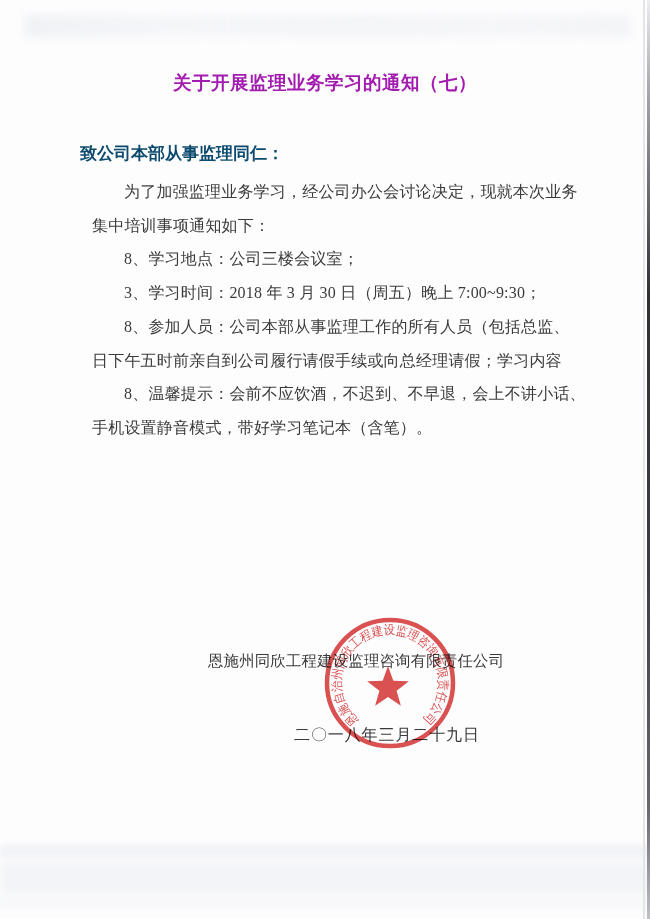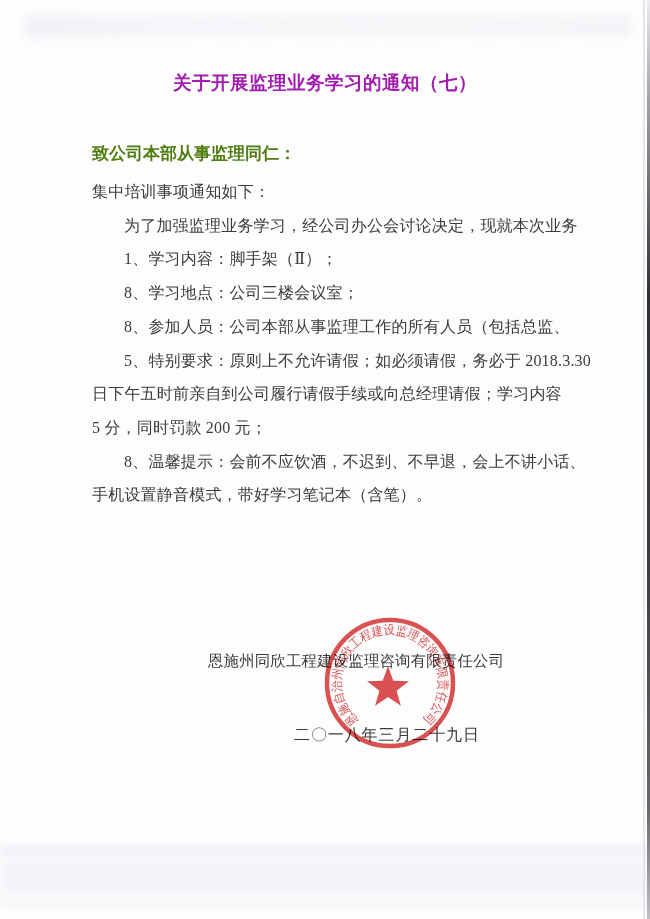--- a/index.html
+++ b/index.html
@@ -35,22 +35,22 @@
   }
 
   
   .doc-title {
     position:absolute; top:70px; left:0; width:650px;
     text-align:center;
     font-size:18.5px; font-weight:600; letter-spacing:0.5px;
     color:#a21caf;
   }
   .salutation {
-    position:absolute; top:142px; left:92px;
-    font-size:17px; font-weight:700; color:#4d7c0f;
+    position:absolute; top:142px; left:80px;
+    font-size:17px; font-weight:700; color:#0c4a6e;
   }
   .body-block {
     position:absolute; top:175px; left:92px; width:487px;
     font-size:16px; line-height:33.7px; letter-spacing:0.2px;
     color:#3b3b3b;
   }
   .line { white-space:nowrap; }
   .line.indent { text-indent:32px; }
 
   .company-line {
@@ -81,28 +81,26 @@
   <div class="scan-bottom-2"></div>
   <div class="scan-bottom-3"></div>
   <div class="edge-soft"></div>
   <div class="edge-dark"></div>
 
   <div class="doc-title">关于开展监理业务学习的通知（七）</div>
 
   <div class="salutation">致公司本部从事监理同仁：</div>
 
   <div class="body-block">
+    <div class="line indent">为了加强监理业务学习，经公司办公会讨论决定，现就本次业务</div>
     <div class="line">集中培训事项通知如下：</div>
-    <div class="line indent">为了加强监理业务学习，经公司办公会讨论决定，现就本次业务</div>
-    <div class="line indent">1、学习内容：脚手架（Ⅱ）；</div>
     <div class="line indent">8、学习地点：公司三楼会议室；</div>
+    <div class="line indent">3、学习时间：2018 年 3 月 30 日（周五）晚上 7:00~9:30；</div>
     <div class="line indent">8、参加人员：公司本部从事监理工作的所有人员（包括总监、</div>
-    <div class="line indent">5、特别要求：原则上不允许请假；如必须请假，务必于 2018.3.30</div>
     <div class="line">日下午五时前亲自到公司履行请假手续或向总经理请假；学习内容</div>
-    <div class="line">5 分，同时罚款 200 元；</div>
     <div class="line indent">8、温馨提示：会前不应饮酒，不迟到、不早退，会上不讲小话、</div>
     <div class="line">手机设置静音模式，带好学习笔记本（含笔）。</div>
   </div>
 
   <div class="company-line">恩施州同欣工程建设监理咨询有限责任公司</div>
   <div class="date-line">二〇一八年三月二十九日</div>
 
   <svg class="stamp" viewBox="0 0 140 140" xmlns="http://www.w3.org/2000/svg">
     <defs>
       <path id="sealArc" d="M 38.5 107.5 A 49 49 0 1 1 101.5 107.5" fill="none"></path>

